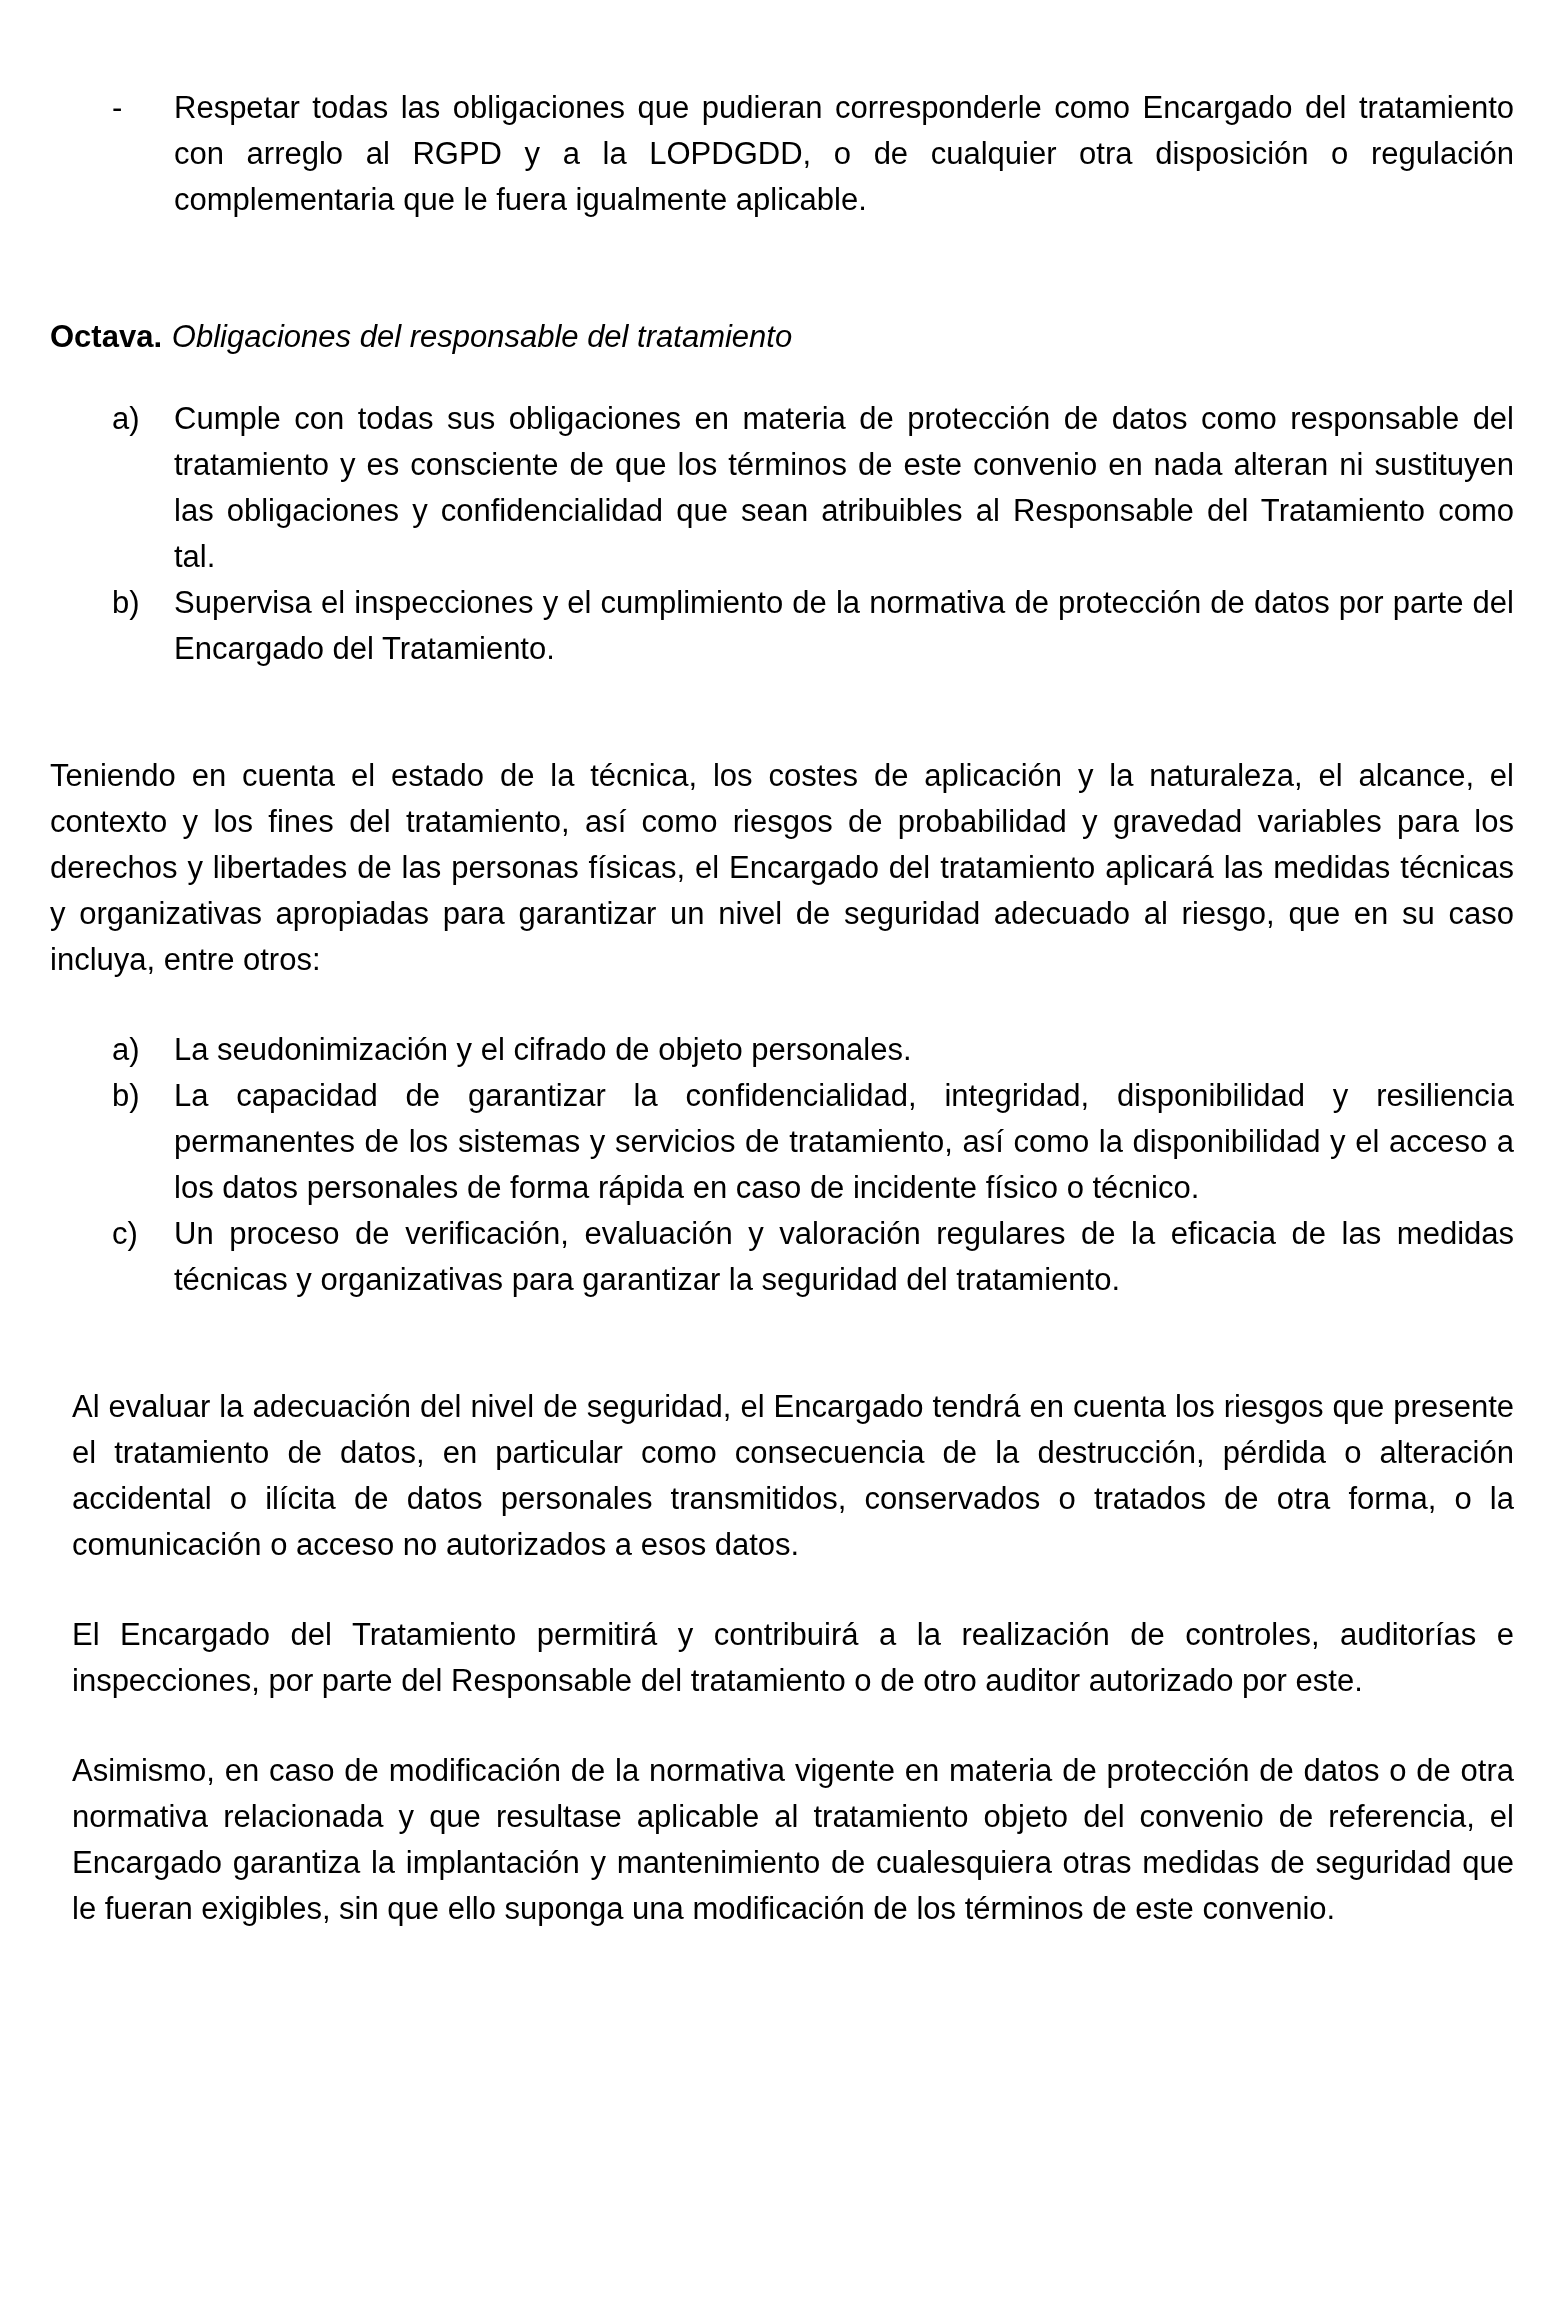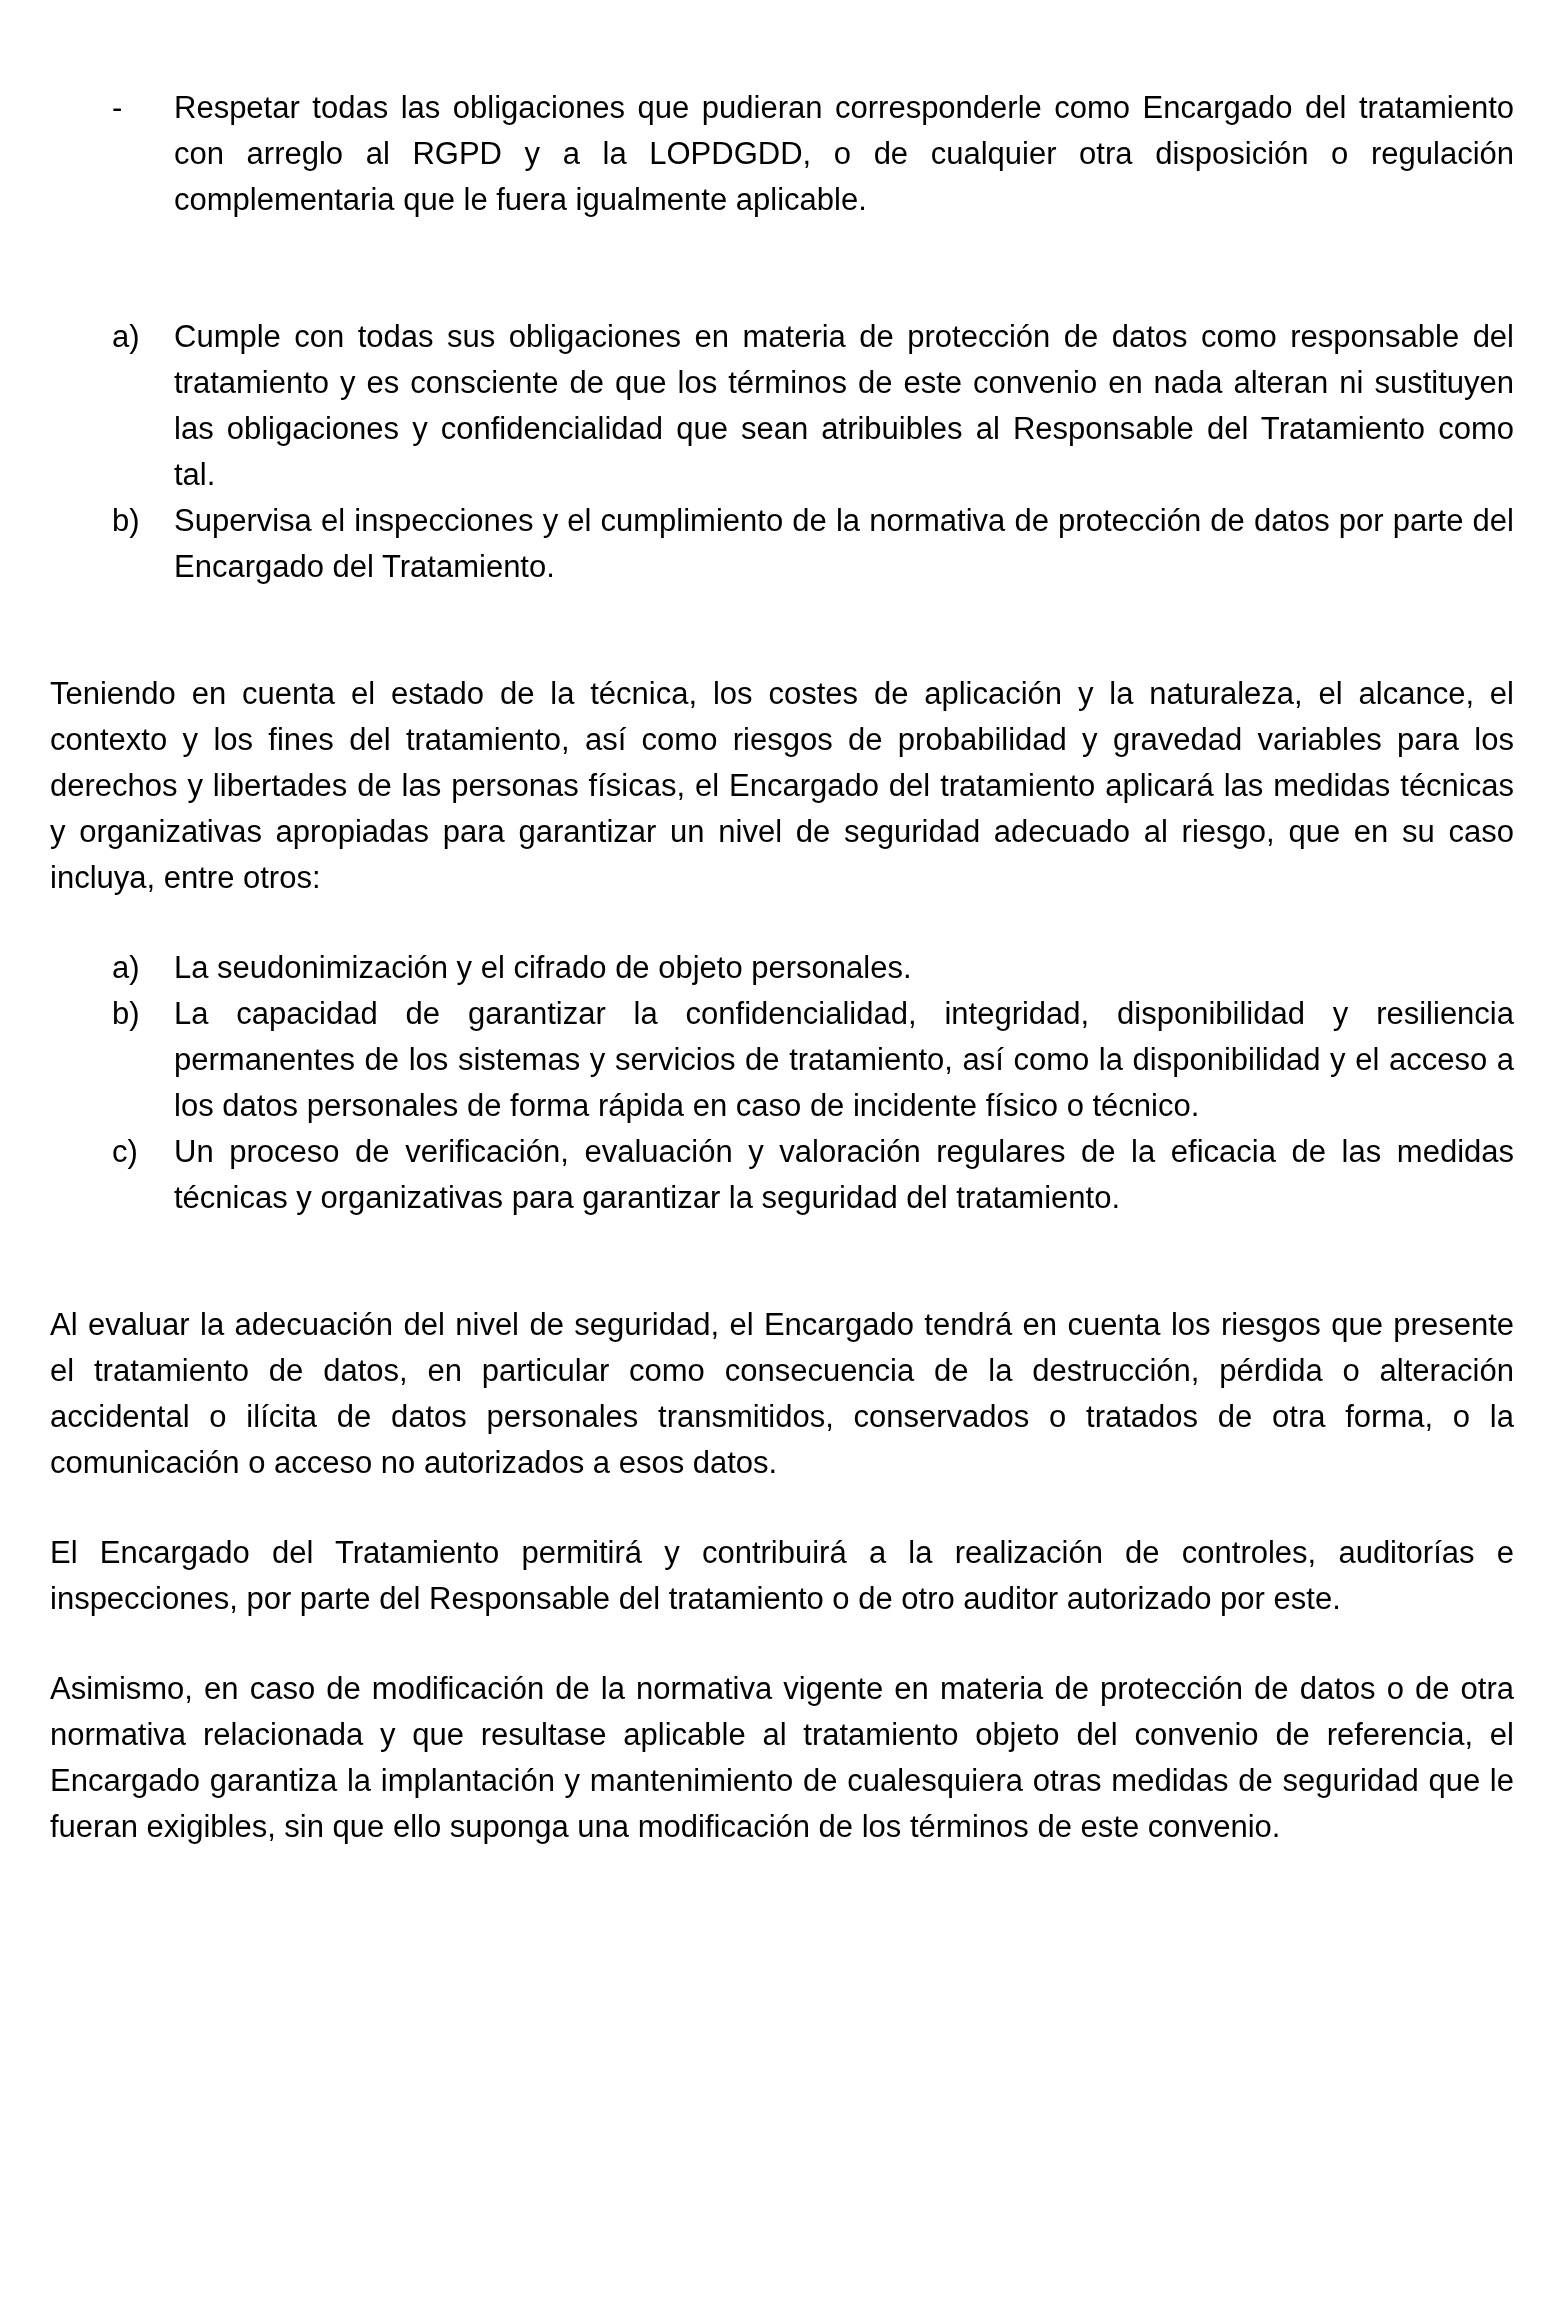--- a/index.html
+++ b/index.html
@@ -22,20 +22,21 @@
   }
   p { margin: 0; }
   .para {
     text-align: justify;
   }
   .lead-para {
     margin-bottom: 44px;
   }
   .closing-para {
     margin-bottom: 44px;
+    margin-left: 22px;
   }
   .heading {
     margin-bottom: 36px;
     text-align: left;
     white-space: nowrap;
   }
   .heading .hnum {
     font-weight: bold;
     margin-right: 9.8px;
   }
@@ -65,20 +66,23 @@
 </head>
 <body>
 
 <div class="page">
 
   <div class="hang intro-bullet">
     <span class="marker">-</span>
     <div class="hang-text">Respetar todas las obligaciones que pudieran corresponderle como Encargado del tratamiento con arreglo al RGPD y a la LOPDGDD, o de cualquier otra disposición o regulación complementaria que le fuera igualmente aplicable.</div>
   </div>
 
+  <p class="heading">
+    <span class="hnum">Octava.</span><span class="htitle">Obligaciones del responsable del tratamiento</span>
+  </p>
 
 
   <div class="lettered-list">
     <div class="hang">
       <span class="marker">a)</span>
       <div class="hang-text">Cumple con todas sus obligaciones en materia de protección de datos como responsable del tratamiento y es consciente de que los términos de este convenio en nada alteran ni sustituyen las obligaciones y confidencialidad que sean atribuibles al Responsable del Tratamiento como tal.</div>
     </div>
     <div class="hang">
       <span class="marker">b)</span>
       <div class="hang-text">Supervisa el inspecciones y el cumplimiento de la normativa de protección de datos por parte del Encargado del Tratamiento.</div>

